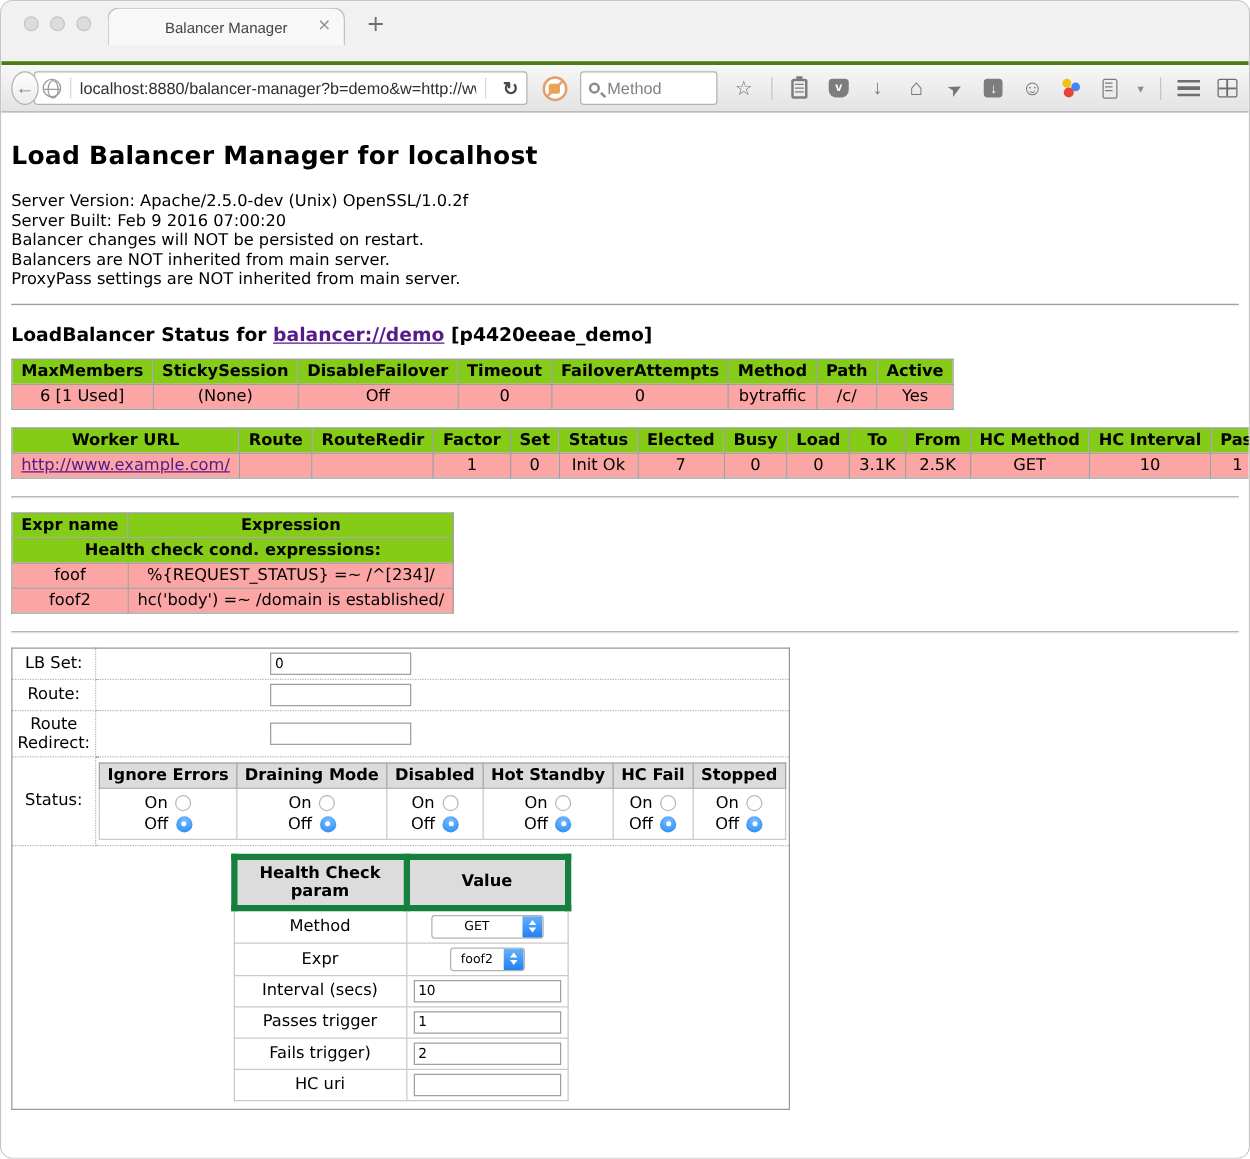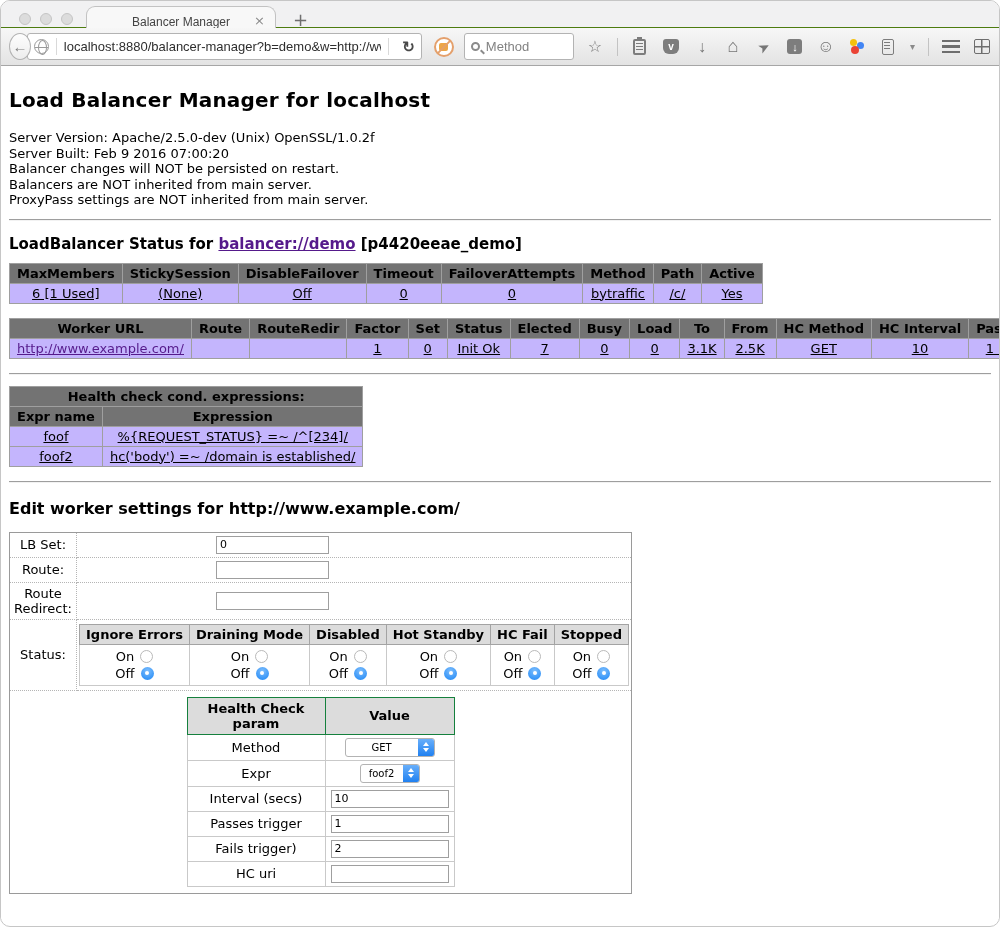--- a/index.html
+++ b/index.html
@@ -1,21 +1,21 @@
 <!DOCTYPE html>
 <html><head>
 <meta charset="utf-8">
 <style>
   * { box-sizing: border-box; margin: 0; padding: 0; }
   html,body { background:#ffffff; font-family:"DejaVu Sans", sans-serif; }
   .window{ width:1000px; height:927px; border:1px solid #c6c6c6; border-radius:10px;
            overflow:hidden; position:relative; background:#fff; }
 
   
-  .tabstrip{ height:27px; background:#f1f1f2; position:relative; border-bottom:1px solid #4d7c0f;}
+  .tabstrip{ height:51px; background:#f1f1f2; position:relative; border-bottom:3px solid #4d7c0f;}
   .traffic{ position:absolute; top:12px; left:18px; display:flex; gap:9px; }
   .light{ width:12px; height:12px; border-radius:50%; background:#dcdcdc; border:1px solid #c5c5c5; }
   .tab{ position:absolute; left:85px; top:5px; width:190px; height:30px; background:#f8f8f8;
         border:1px solid #c2c2c2; border-bottom:none; border-radius:9px 9px 0 0;
         display:flex; align-items:center; justify-content:center; }
   .tab-title{ font-size:12px; color:#444; font-family:"Liberation Sans",sans-serif;}
   .tab-close{ position:absolute; right:10px; top:6px; color:#8b8b8b; font-size:13px; cursor:default;}
   .newtab{ position:absolute; left:292px; top:10px; color:#6f6f6f; font-size:18px; line-height:18px;}
 
   
@@ -77,22 +77,22 @@
   .pagearea{ background:#fff; padding:8px 8px 0 8px; height:853px; overflow:hidden; color:#000;}
   h1.ptitle{ font-size:20px; font-weight:bold; margin:14px 0 18px 0; letter-spacing:.2px;}
   .sinfo{ font-size:13px; line-height:15.5px;}
   hr.thin{ border:none; border-top:1px solid #9e9e9e; border-bottom:1px solid #f2f2f2; margin:11px 0;}
   h3.sect{ font-size:15px; font-weight:bold; margin:14px 0 10px 0;}
   h3.sect a{ color:#551a8b; }
   h3.edit{ font-size:16px; font-weight:bold; margin:16px 0 14px 0;}
 
   table.classic{ border-collapse:collapse; font-size:13px; margin-bottom:14px;}
   table.classic th, table.classic td{ border:1px solid #9f9f9f; padding:2px 7px; text-align:center; white-space:nowrap;}
-  table.classic th{ background:#737373; font-weight:bold;}
-  table.classic td{ background:#c4b5fd;text-decoration:underline;}
+  table.classic th{ background:#84cc16; font-weight:bold;}
+  table.classic td{ background:#fca5a5;}
   td.lcell{ text-align:right;}
   a.purple{ color:#551a8b; text-decoration:underline;}
 
   
   table.formtbl{ border-collapse:collapse; font-size:13px; border:1px solid #9a9a9a; margin-top:6px; width:562px;}
   table.formtbl > tbody > tr > td{ border:1px dotted #b5b5b5; padding:3px 4px; background:#fff;}
   td.flabel{ width:97px; text-align:center; }
   td.fval{ text-align:left; }
   .inp-wrap{ margin-left:135px; display:flex; align-items:center;}
   input.txt{ height:18px; width:113px; border:1px solid #9f9f9f; font-size:11px; font-family:"DejaVu Sans",sans-serif;
@@ -110,21 +110,21 @@
   table.statustbl th{ background:#dcdcdc; border:1px solid #a3a3a3; padding:2px 6px; font-weight:bold; white-space:nowrap;}
   table.statustbl td{ border:1px solid #c9c9c9; padding:3px 6px; background:#fff;}
   .radiorow{ display:flex; align-items:center; justify-content:center; gap:6px; line-height:17px;}
   .radio{ width:13px; height:13px; border-radius:50%; background:#fff; border:1px solid #b9b9b9; position:relative; flex:none;}
   .radio.checked{ border:none; background:radial-gradient(circle at 50% 30%, #7cbdfd, #1c86f5);}
   .radio.checked:after{ content:""; position:absolute; left:4.5px; top:4.5px; width:4px; height:4px;
                         border-radius:50%; background:#fff;}
 
   
   table.hctbl{ border-collapse:collapse; font-size:13px; border:1px solid #9a9a9a; margin:2px auto;}
-  table.hctbl th{ background:#dcdcdc; border:1px solid #15803d; padding:3px 10px; font-weight:bold;}
+  table.hctbl th{ background:#dcdcdc; border:5px solid #15803d; padding:3px 10px; font-weight:bold;}
   table.hctbl td{ border:1px solid #c9c9c9; padding:3px 5px; background:#fff; text-align:center;}
   td.hcparam{ width:138px;}
   td.hcval{ width:128px;}
   .mselect{ display:inline-flex; align-items:center; height:19px; border:1px solid #b3b3b3; border-radius:3px;
             background:#fff; overflow:hidden; vertical-align:middle;}
   .mselect .sel-txt{ font-size:10px; padding:0 6px; flex:1; text-align:center; color:#000;}
   .sel-cap{ width:16px; height:19px; background:linear-gradient(#6db2fb,#1c7ef0); display:flex; flex-direction:column;
             align-items:center; justify-content:center; gap:2px; flex:none;}
   .sel-cap b{ width:0; height:0; border-left:3.5px solid transparent; border-right:3.5px solid transparent;}
   .cap-up{ border-bottom:4px solid #fff;}
@@ -281,40 +281,39 @@
 
       </tr>
     </tbody>
       </table>
 
     <hr class="thin">
 
     <table class="classic">
       <tbody>
           <tr>
+        <th>Expr name</th>
+        <th style="width:228px;">Expression</th>
+      </tr>
+      <tr>
             <th colspan="2">Health check cond. expressions:</th>
           </tr>
       <tr>
-        <th>Expr name</th>
-        <th style="width:228px;">Expression</th>
-      </tr>
-      <tr>
         <td>foof</td>
         <td class="lcell">%{REQUEST_STATUS} =~ /^[234]/</td>
       </tr>
       <tr>
         <td>foof2</td>
         <td class="lcell">hc('body') =~ /domain is established/</td>
       </tr>
     </tbody>
       </table>
 
     <hr class="thin">
 
-    <h3 class="edit">Edit worker settings for http://www.example.com/</h3>
 
     <table class="formtbl">
       <tbody>
       <tr>
         <td class="flabel">LB Set:</td>
         <td class="fval">
               <div class="inp-wrap">
                 <input class="txt" value="0" style="">
               </div>
             </td>

